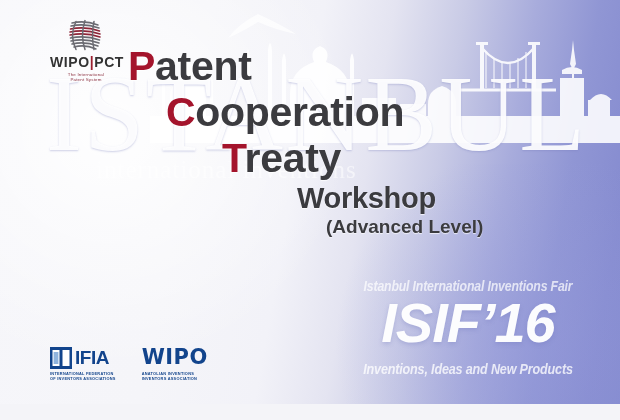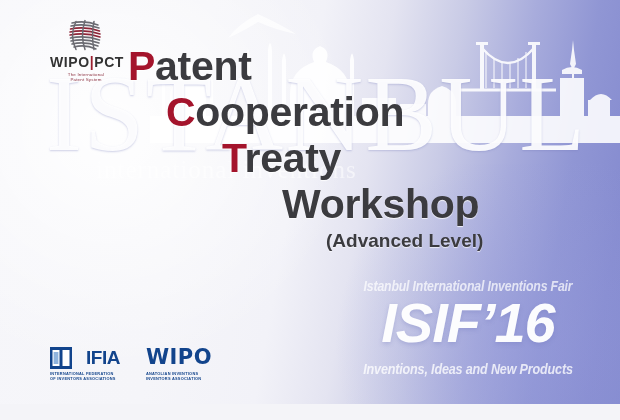--- a/index.html
+++ b/index.html
@@ -66,21 +66,21 @@
   .headline{position:absolute;left:0;top:44px;width:500px;}
   .hl-row{
     font-size:41px;font-weight:bold;letter-spacing:-.3px;
     color:#3b3b3f;line-height:1.12;white-space:nowrap;
     text-shadow:0 1px 1px rgba(255,255,255,.8);
   }
   .hl-row .cap{color:#a4142c;}
   .r1{padding-left:128px;}
   .r2{padding-left:166px;}
   .r3{padding-left:222px;}
-  .r4{padding-left:282px;font-size:41px;}
+  .r4{padding-left:282px;font-size:29px;margin-left:15px;}
   .hl-sub{
     padding-left:282px;margin-top:2px;
     font-size:19px;font-weight:bold;color:#3b3b3f;white-space:nowrap;
     text-shadow:0 1px 1px rgba(255,255,255,.7);
     margin-left:44px;
   }
 
   
   .isif{position:absolute;right:28px;top:278px;text-align:center;width:280px;font-style:italic;}
   .isif-top{
@@ -99,21 +99,21 @@
   .isif-bot{
     font-size:14px;font-weight:bold;letter-spacing:-.2px;
     color:rgba(255,255,255,.78);
     white-space:nowrap;margin-top:2px;
     transform:scaleX(.90);
   }
 
   
   .logos{position:absolute;left:50px;bottom:22px;display:flex;align-items:flex-end;gap:26px;}
   .logo{display:flex;flex-direction:column;}
-  .ifia-row{display:flex;align-items:center;gap:14px;}
+  .ifia-row{display:flex;align-items:center;gap:3px;}
   .ifia-mark{width:22px;height:22px;display:block;}
   .ifia-word{
     font-size:19px;font-weight:bold;color:#12448c;letter-spacing:-.5px;line-height:1;
   }
   .ifia-tag{
     font-size:3.9px;font-weight:bold;color:#12448c;line-height:1.45;
     letter-spacing:.25px;margin-top:2px;
   }
   .abder-word{
     font-size:21px;font-weight:bold;color:#12448c;letter-spacing:.5px;line-height:1;

